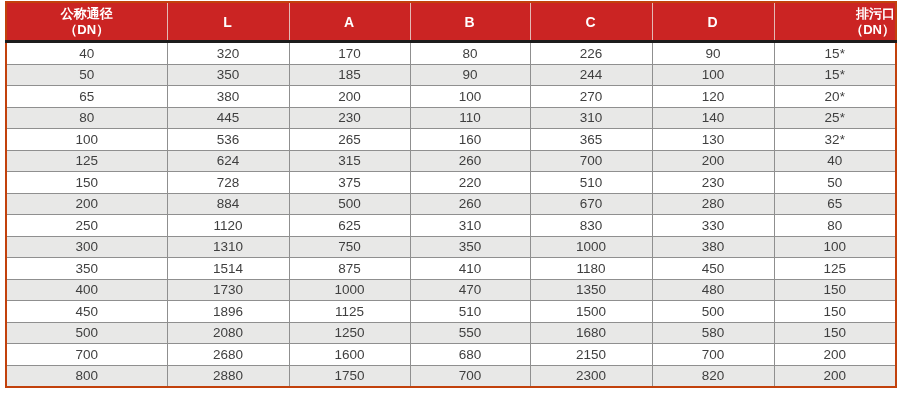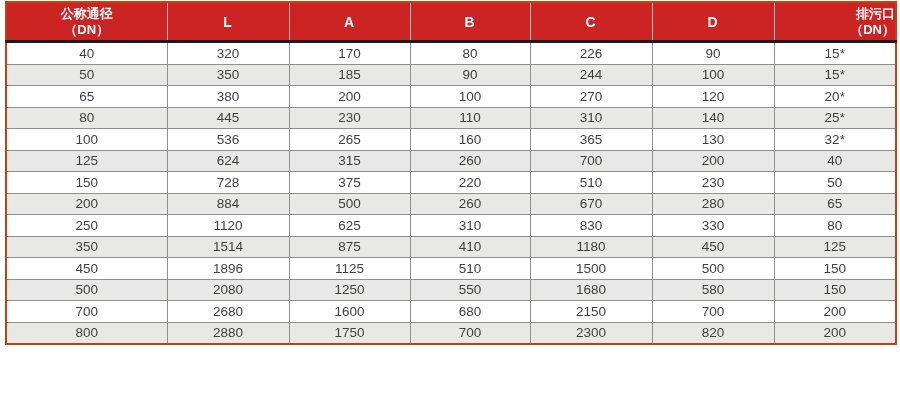--- a/index.html
+++ b/index.html
@@ -166,29 +166,47 @@
         <tr>
           <td>250</td>
           <td>1120</td>
           <td>625</td>
           <td>310</td>
           <td>830</td>
           <td>330</td>
           <td>80</td>
         </tr>
         <tr>
+          <td>300</td>
+          <td>1310</td>
+          <td>750</td>
+          <td>350</td>
+          <td>1000</td>
+          <td>380</td>
+          <td>100</td>
+        </tr>
+        <tr>
           <td>350</td>
           <td>1514</td>
           <td>875</td>
           <td>410</td>
           <td>1180</td>
           <td>450</td>
           <td>125</td>
         </tr>
         <tr>
+          <td>400</td>
+          <td>1730</td>
+          <td>1000</td>
+          <td>470</td>
+          <td>1350</td>
+          <td>480</td>
+          <td>150</td>
+        </tr>
+        <tr>
           <td>450</td>
           <td>1896</td>
           <td>1125</td>
           <td>510</td>
           <td>1500</td>
           <td>500</td>
           <td>150</td>
         </tr>
         <tr>
           <td>500</td>

